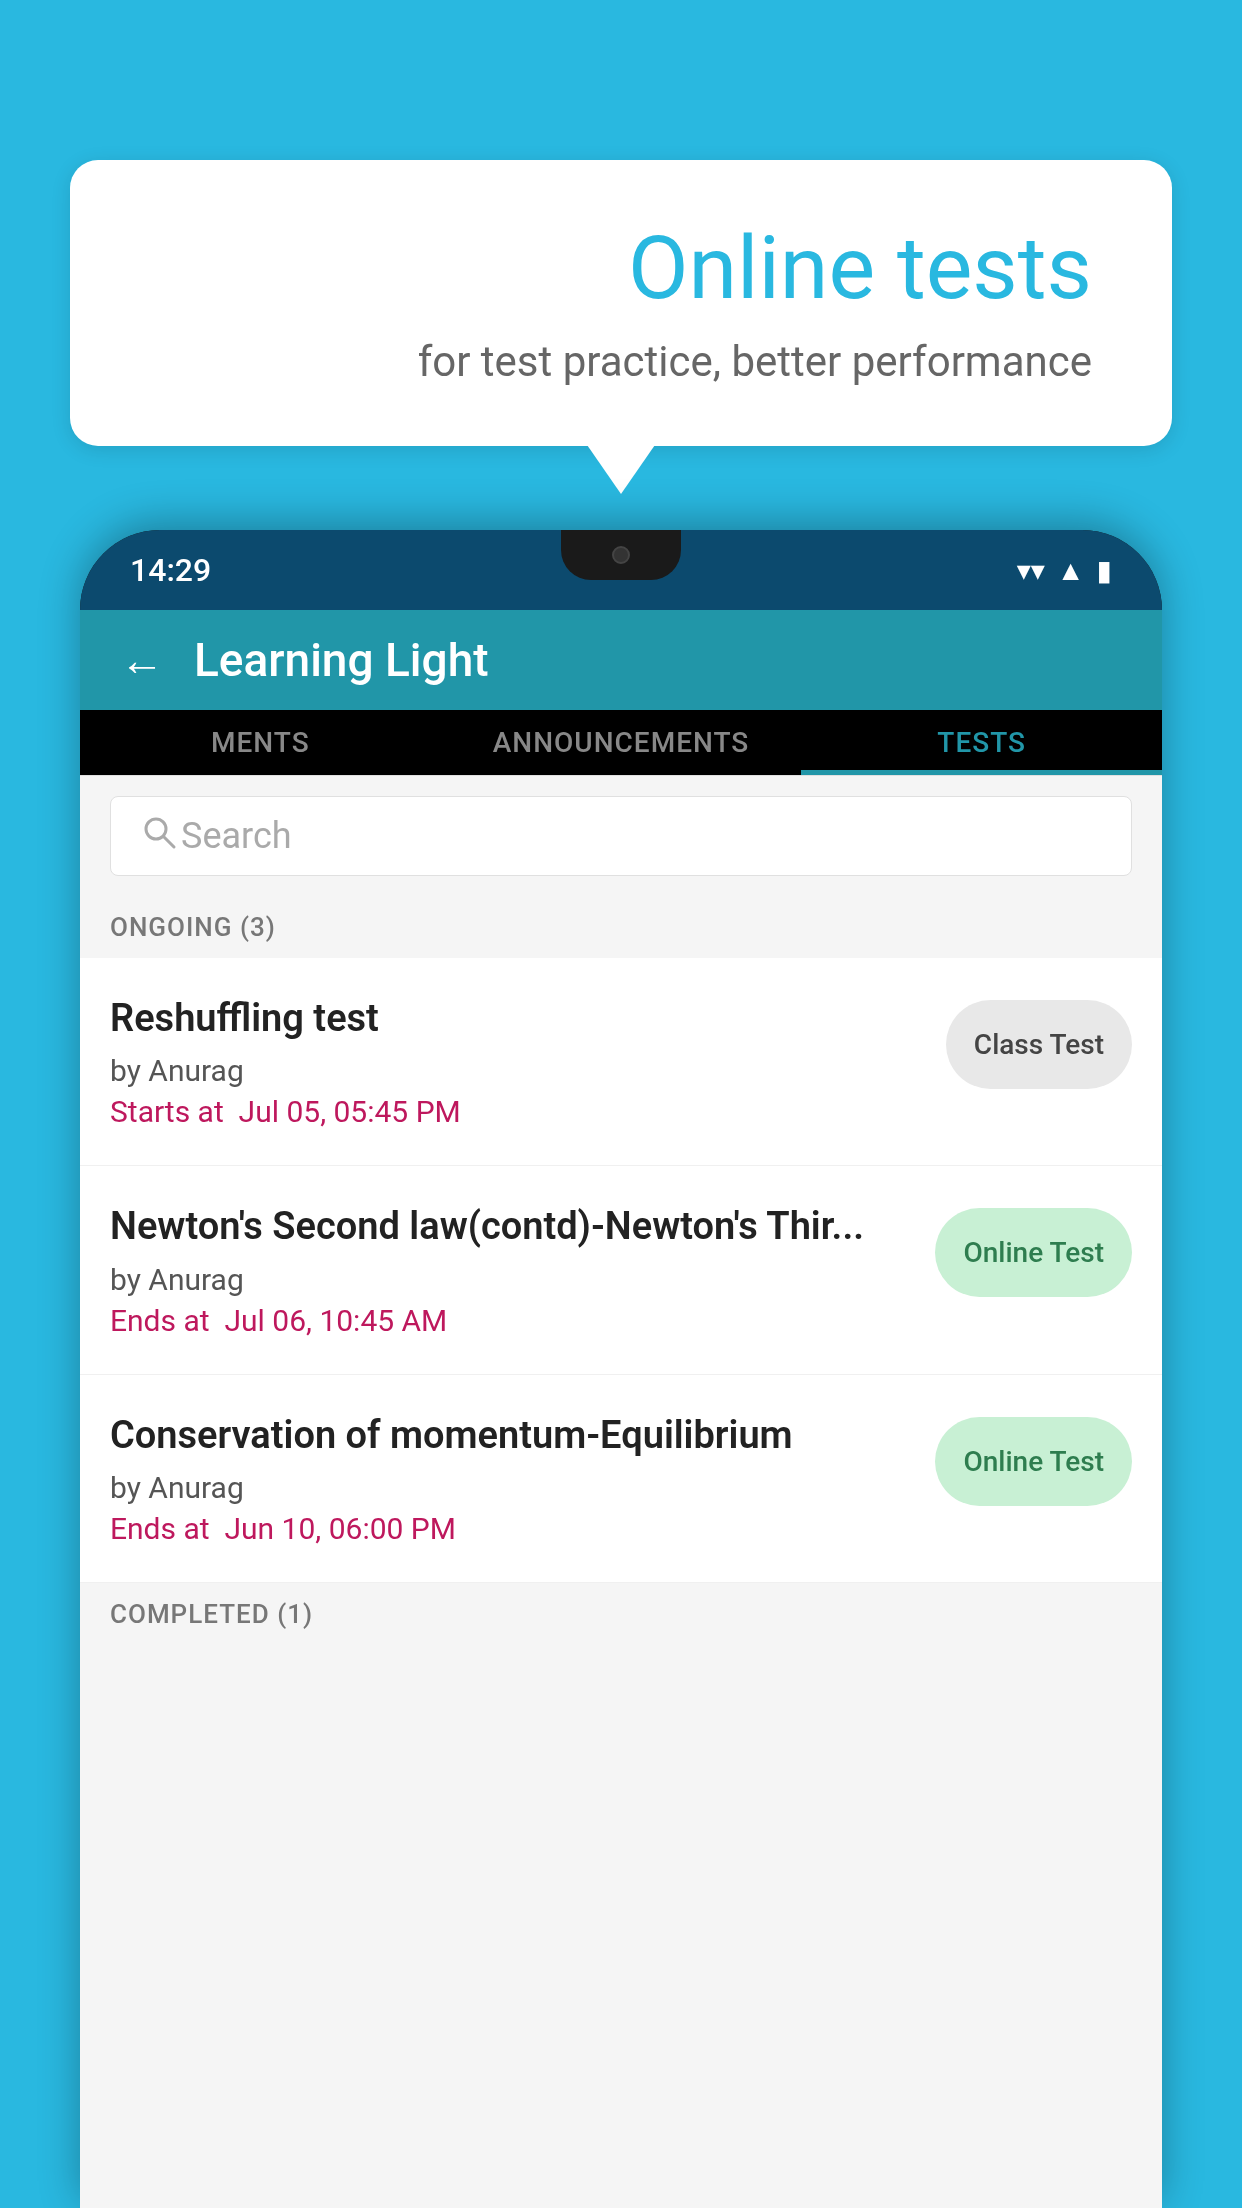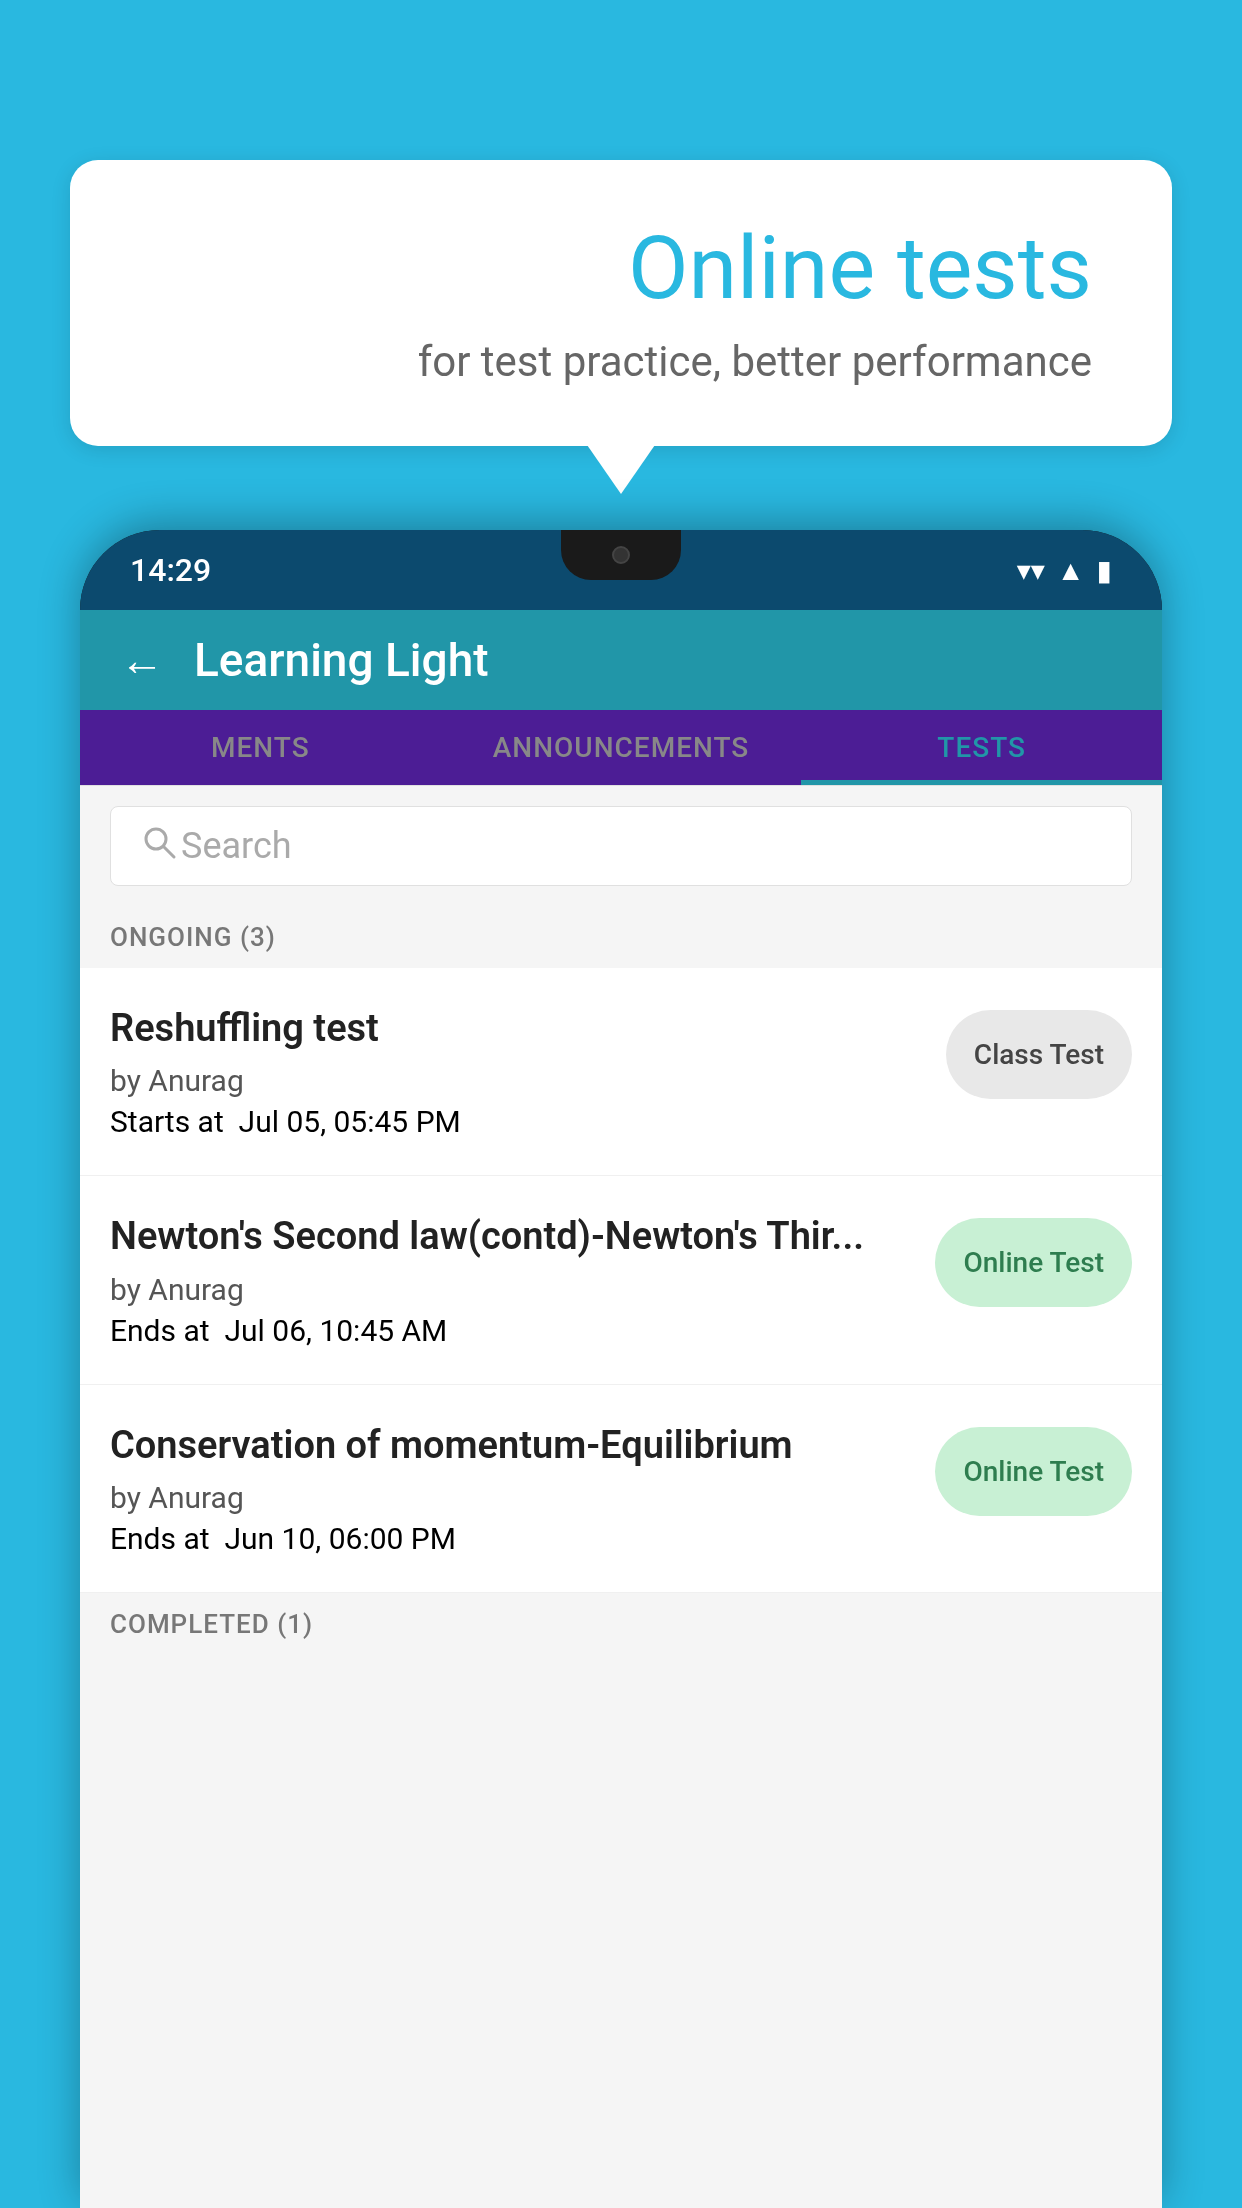--- a/index.html
+++ b/index.html
@@ -142,22 +142,22 @@
     }
 
     .app-title {
       color: white;
       font-size: 46px;
       font-weight: 500;
     }
 
     
     .tabs-bar {
-      background: #4c1d95;
-      height: 76px;
+      background: #000000;
+      height: 66px;
       display: flex;
       align-items: center;
       border-bottom: 1px solid #e0e0e0;
       overflow: hidden;
     }
 
     .tab-item {
       flex: 1;
       height: 100%;
       display: flex;
@@ -251,21 +251,21 @@
     }
 
     .test-author {
       font-size: 30px;
       color: #555;
       margin-bottom: 6px;
     }
 
     .test-date {
       font-size: 30px;
-      color: #000000;
+      color: #be185d;
     }
 
     .test-badge {
       border-radius: 50px;
       padding: 28px 28px;
       font-size: 28px;
       font-weight: 500;
       white-space: nowrap;
       align-self: flex-start;
       margin-top: 6px;

